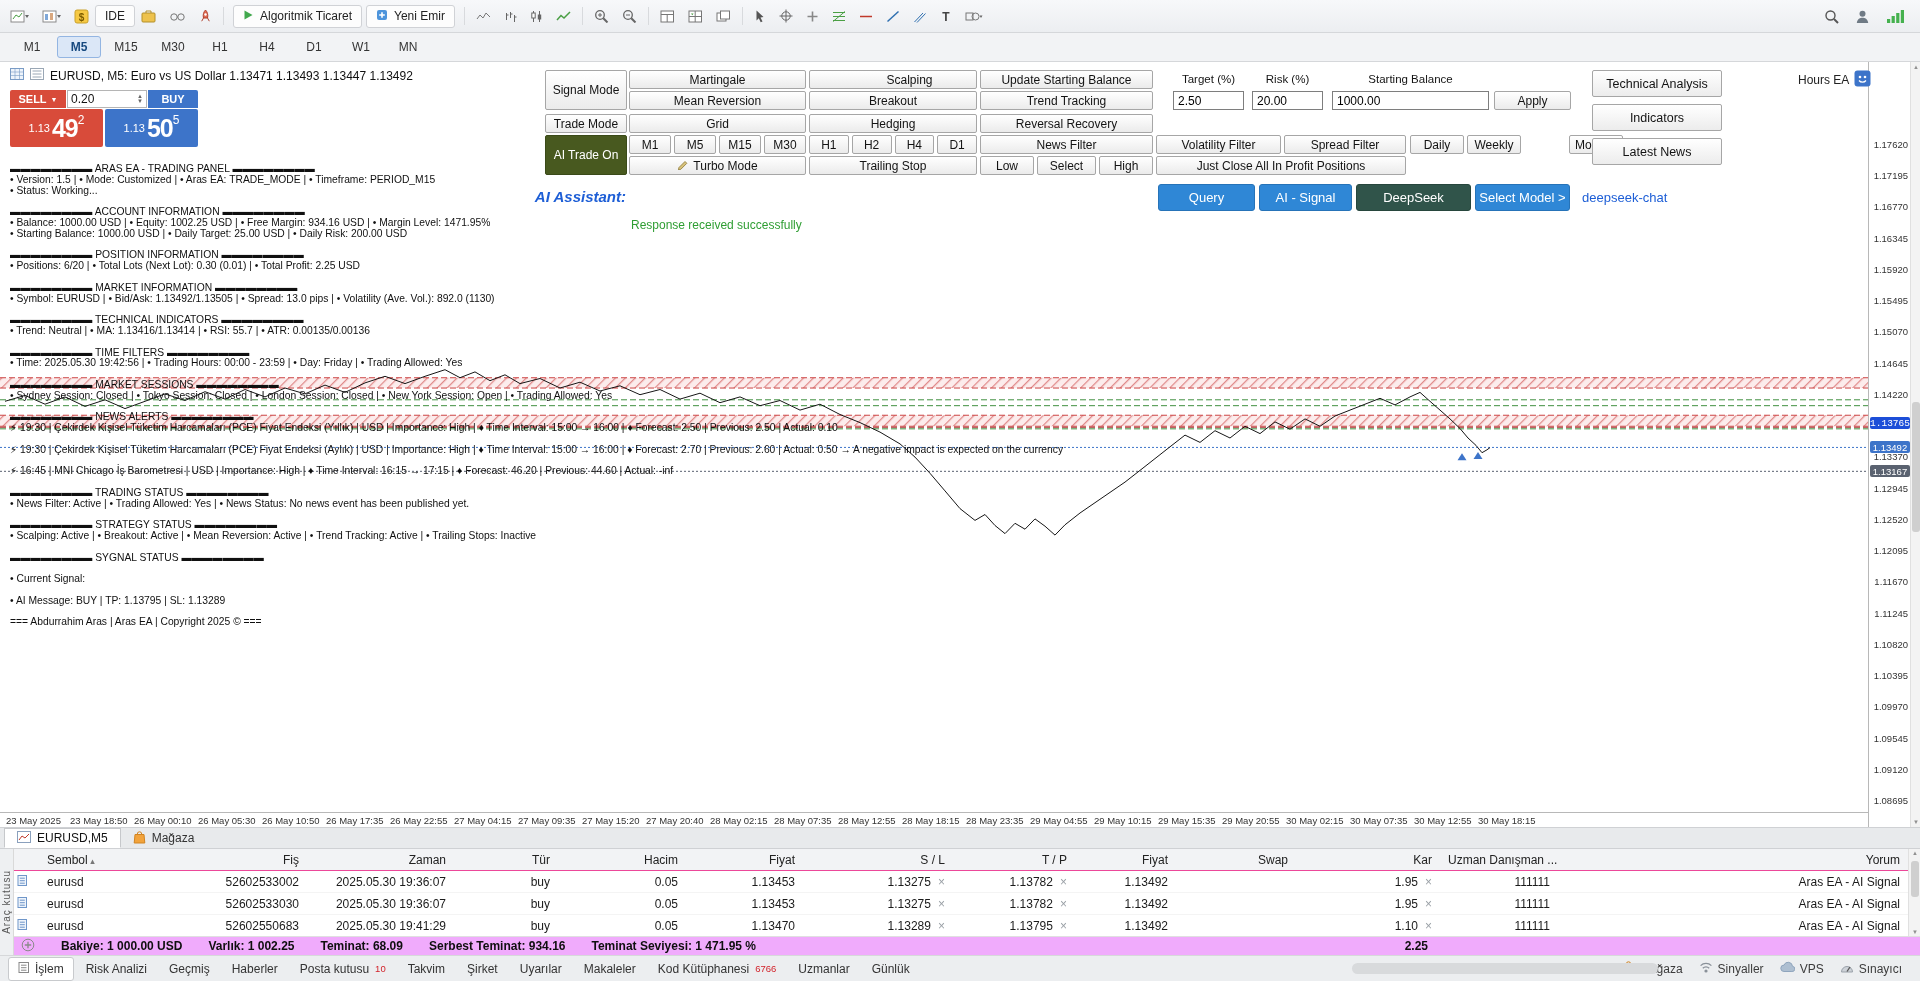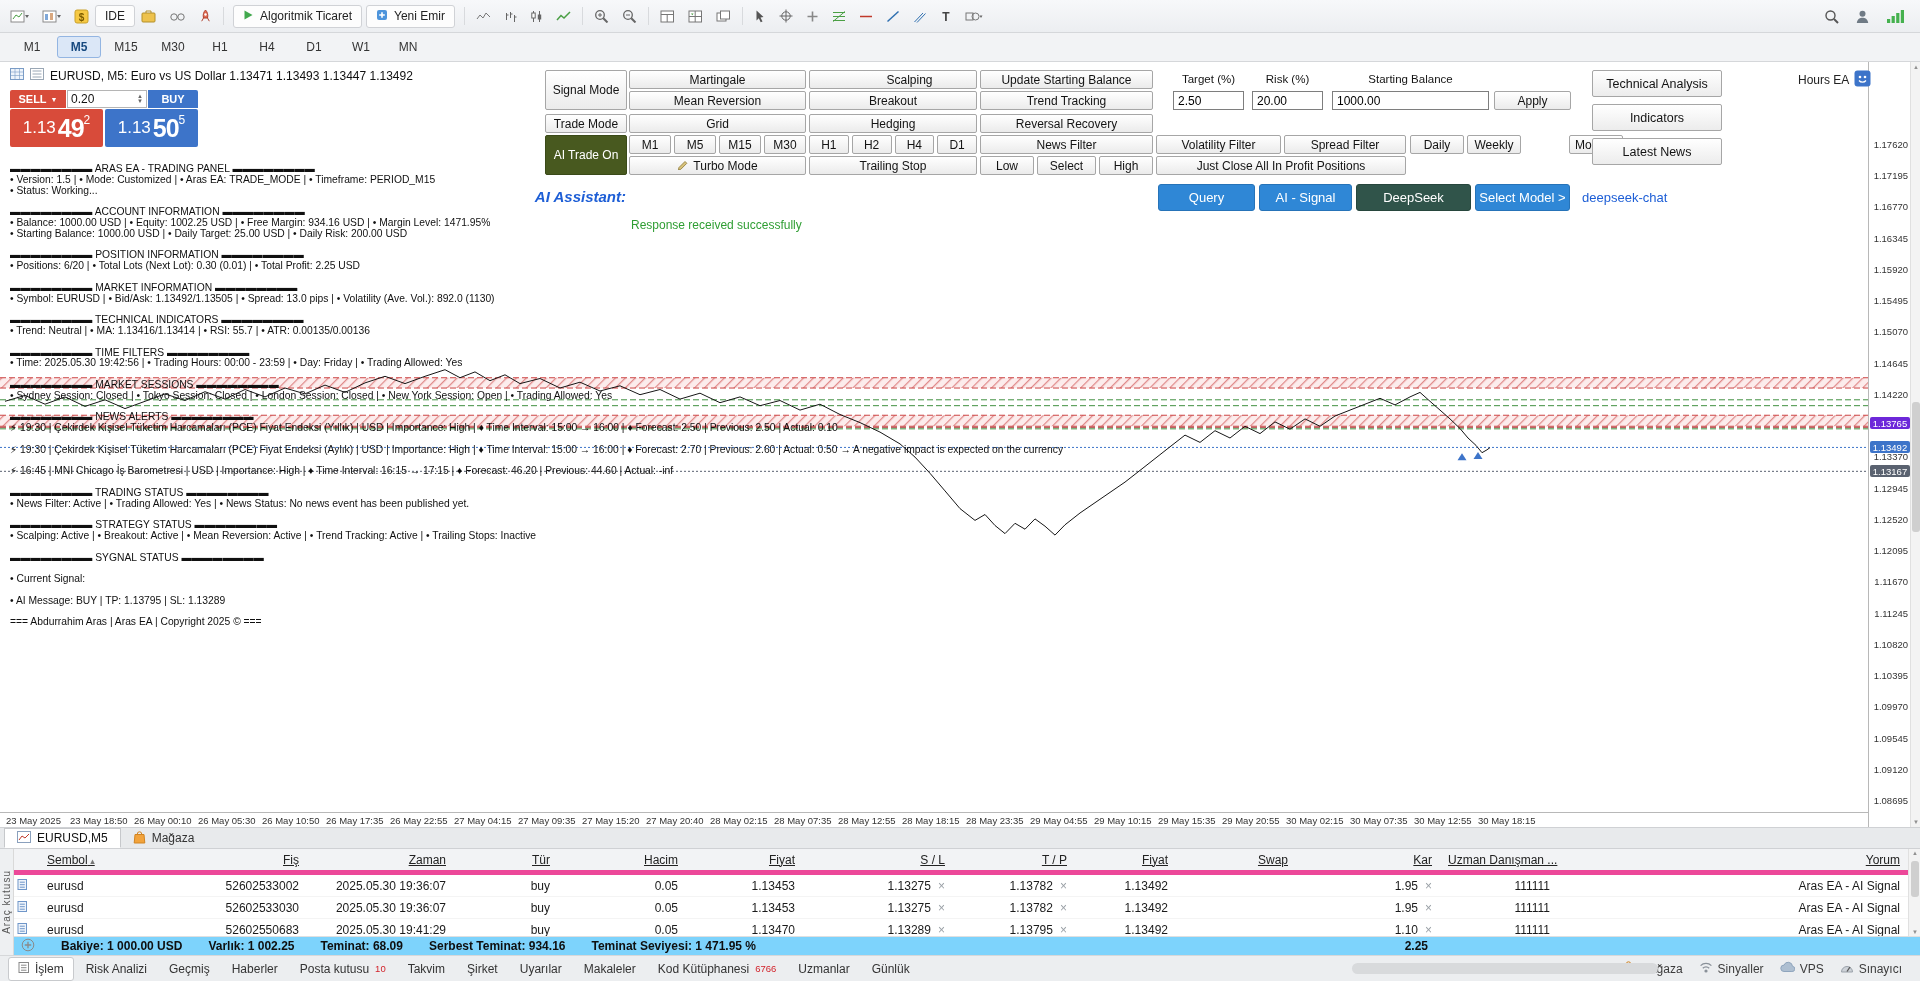--- a/index.html
+++ b/index.html
@@ -38,21 +38,21 @@
   
   .ocw{position:absolute;left:10px;top:90px;width:188px;z-index:6;}
   .ocw-top{display:flex;height:18px;gap:1px;border-radius:9px;}
   .ocw-sell{width:56px;background:#d84b3a;color:#fff;font-weight:bold;font-size:11px;display:flex;align-items:center;justify-content:center;gap:4px;border-radius:2px 0 0 0;}
   .ocw-vol{flex:1;background:#fff;border:1px solid #b5b5b5;box-sizing:border-box;display:flex;align-items:center;justify-content:space-between;padding:0 3px;font-size:12px;color:#111;}
   .ocw-spin{display:flex;flex-direction:column;font-size:6px;line-height:5px;color:#666;}
   .ocw-buy{width:50px;background:#3d74c9;color:#fff;font-weight:bold;font-size:11px;display:flex;align-items:center;justify-content:center;border-radius:0 2px 0 0;}
   .ocw-prices{display:flex;gap:2px;margin-top:1px;}
   .ocw-price{flex:1;height:38px;color:#fff;display:flex;align-items:center;justify-content:center;border-radius:2px;}
   .sell-bg{background:#d84b3a;} .buy-bg{background:#3d74c9;}
-  .px-base{font-size:17px;margin-right:2px;} .px-big{font-size:25px;font-weight:bold;letter-spacing:-1px;}
+  .px-base{font-size:11px;margin-right:2px;} .px-big{font-size:25px;font-weight:bold;letter-spacing:-1px;}
   .px-sup{font-size:12px;align-self:flex-start;margin-top:4px;}
 
   .eacmt{position:absolute;left:10px;top:164px;font-size:10.3px;line-height:10.8px;color:#101010;white-space:pre;z-index:4;}
   .ea-badge{position:absolute;left:1798px;top:70px;display:flex;align-items:center;gap:5px;font-size:12px;color:#222;z-index:6;}
 
   
   .ea-panel{position:absolute;left:545px;top:70px;width:1185px;height:108px;z-index:7;}
   .pb{position:absolute;box-sizing:border-box;height:19px;background:linear-gradient(#ffffff,#ebebeb);
     border:1px solid #a6a6a6;border-radius:2px;font-size:12px;color:#131313;display:flex;align-items:center;
     justify-content:center;white-space:nowrap;overflow:hidden;padding:0 3px;}
@@ -79,33 +79,33 @@
 
   
   .doc-tabs{position:absolute;left:0;top:827px;width:1920px;height:22px;box-sizing:border-box;background:#e8eaec;
     border-top:1px solid #cfd1d4;border-bottom:1px solid #cfd1d4;display:flex;align-items:stretch;padding-left:4px;z-index:8;}
   .doc-tab{display:flex;align-items:center;gap:6px;padding:0 12px;font-size:12px;color:#333;}
   .doc-tab.active{background:#fff;border:1px solid #c6c8cb;border-bottom-color:#fff;color:#111;}
 
   
   .toolbox{position:absolute;left:13px;top:849px;width:1895px;background:#fff;z-index:8;}
   .toolbox table{border-collapse:collapse;table-layout:fixed;width:1895px;font-size:12px;}
-  .toolbox th{height:21px;background:#f2f3f5;border-bottom:5px solid #ec4899;font-weight:normal;color:#222;
-    text-align:right;padding:0 8px;overflow:hidden;white-space:nowrap;text-decoration:underline;}
+  .toolbox th{height:21px;background:#f2f3f5;border-bottom:1px solid #ec4899;font-weight:normal;color:#222;
+    text-align:right;padding:0 8px;overflow:hidden;white-space:nowrap;}
   .toolbox th.al,.toolbox td.al{text-align:left;}
   .toolbox td{height:21px;text-align:right;padding:0 8px;color:#1b1b1b;white-space:nowrap;overflow:hidden;border-bottom:1px solid #f4f4f4;}
   .toolbox td.ic{padding:0 0 0 4px;text-align:left;}
   .blue{color:#2d6fc0;}
   .xbtn{color:#9aa0a6;margin-left:7px;font-size:12px;}
   .sort{color:#777;font-size:9px;}
   .vlabel{position:absolute;left:0;top:849px;width:13px;height:106px;background:#eef0f2;border-right:1px solid #d9d9d9;
     display:flex;align-items:center;justify-content:center;z-index:9;}
   .vlabel span{writing-mode:vertical-rl;transform:rotate(180deg);font-size:10px;color:#555;letter-spacing:1px;}
 
-  .balbar{position:absolute;left:13px;top:936px;width:1907px;height:19px;box-sizing:border-box;background:#7dd3fc;border-top:1px solid #e0e0e0;
+  .balbar{position:absolute;left:13px;top:936px;width:1907px;height:19px;box-sizing:border-box;background:#f0abfc;border-top:1px solid #e0e0e0;
     display:flex;align-items:center;gap:26px;font-size:12px;font-weight:bold;color:#0f0f0f;padding-left:8px;z-index:8;}
   .bal-profit{position:absolute;left:1283px;width:132px;text-align:right;font-weight:bold;}
 
   
   .btabs{position:absolute;left:0;top:955px;width:1920px;height:26px;box-sizing:border-box;background:#eceef0;border-top:1px solid #d6d8da;
     display:flex;align-items:center;padding:0 8px;gap:2px;z-index:9;font-size:12px;color:#333;}
   .btab{display:flex;align-items:center;gap:5px;padding:3px 9px;border-radius:3px;border:1px solid transparent;white-space:nowrap;}
   .btab.active{background:#fff;border-color:#c8cacd;}
   .badge{color:#d2222a;font-size:9.5px;margin-left:1px;}
   .hscroll{position:absolute;left:1352px;top:963px;width:306px;height:11px;background:#d8dadc;border-radius:6px;z-index:10;}
@@ -494,21 +494,21 @@
       <div class="pax-lbl" style="top: 452px;">1.12520</div>
       <div class="pax-lbl" style="top: 483px;">1.12095</div>
       <div class="pax-lbl" style="top: 514px;">1.11670</div>
       <div class="pax-lbl" style="top: 546px;">1.11245</div>
       <div class="pax-lbl" style="top: 577px;">1.10820</div>
       <div class="pax-lbl" style="top: 608px;">1.10395</div>
       <div class="pax-lbl" style="top: 639px;">1.09970</div>
       <div class="pax-lbl" style="top: 671px;">1.09545</div>
       <div class="pax-lbl" style="top: 702px;">1.09120</div>
       <div class="pax-lbl" style="top: 733px;">1.08695</div>
-      <div class="pax-tag" style="top: 355px; background: #6d28d9;">1.13765</div>
+      <div class="pax-tag" style="top: 355px; background: #1d4ed8; font-family: Liberation Mono, monospace;">1.13765</div>
       <div class="pax-tag" style="top: 379px; background: rgb(61, 116, 201);">1.13492</div>
       <div class="pax-tag" style="top: 403px; background: rgb(90, 98, 112);">1.13167</div>
     </div>
   <div class="taxis" id="taxis">
       <span class="tax-lbl" style="left: 6px;">23 May 2025</span>
       <span class="tax-lbl" style="left: 70px;">23 May 18:50</span>
       <span class="tax-lbl" style="left: 134px;">26 May 00:10</span>
       <span class="tax-lbl" style="left: 198px;">26 May 05:30</span>
       <span class="tax-lbl" style="left: 262px;">26 May 10:50</span>
       <span class="tax-lbl" style="left: 326px;">26 May 17:35</span>

